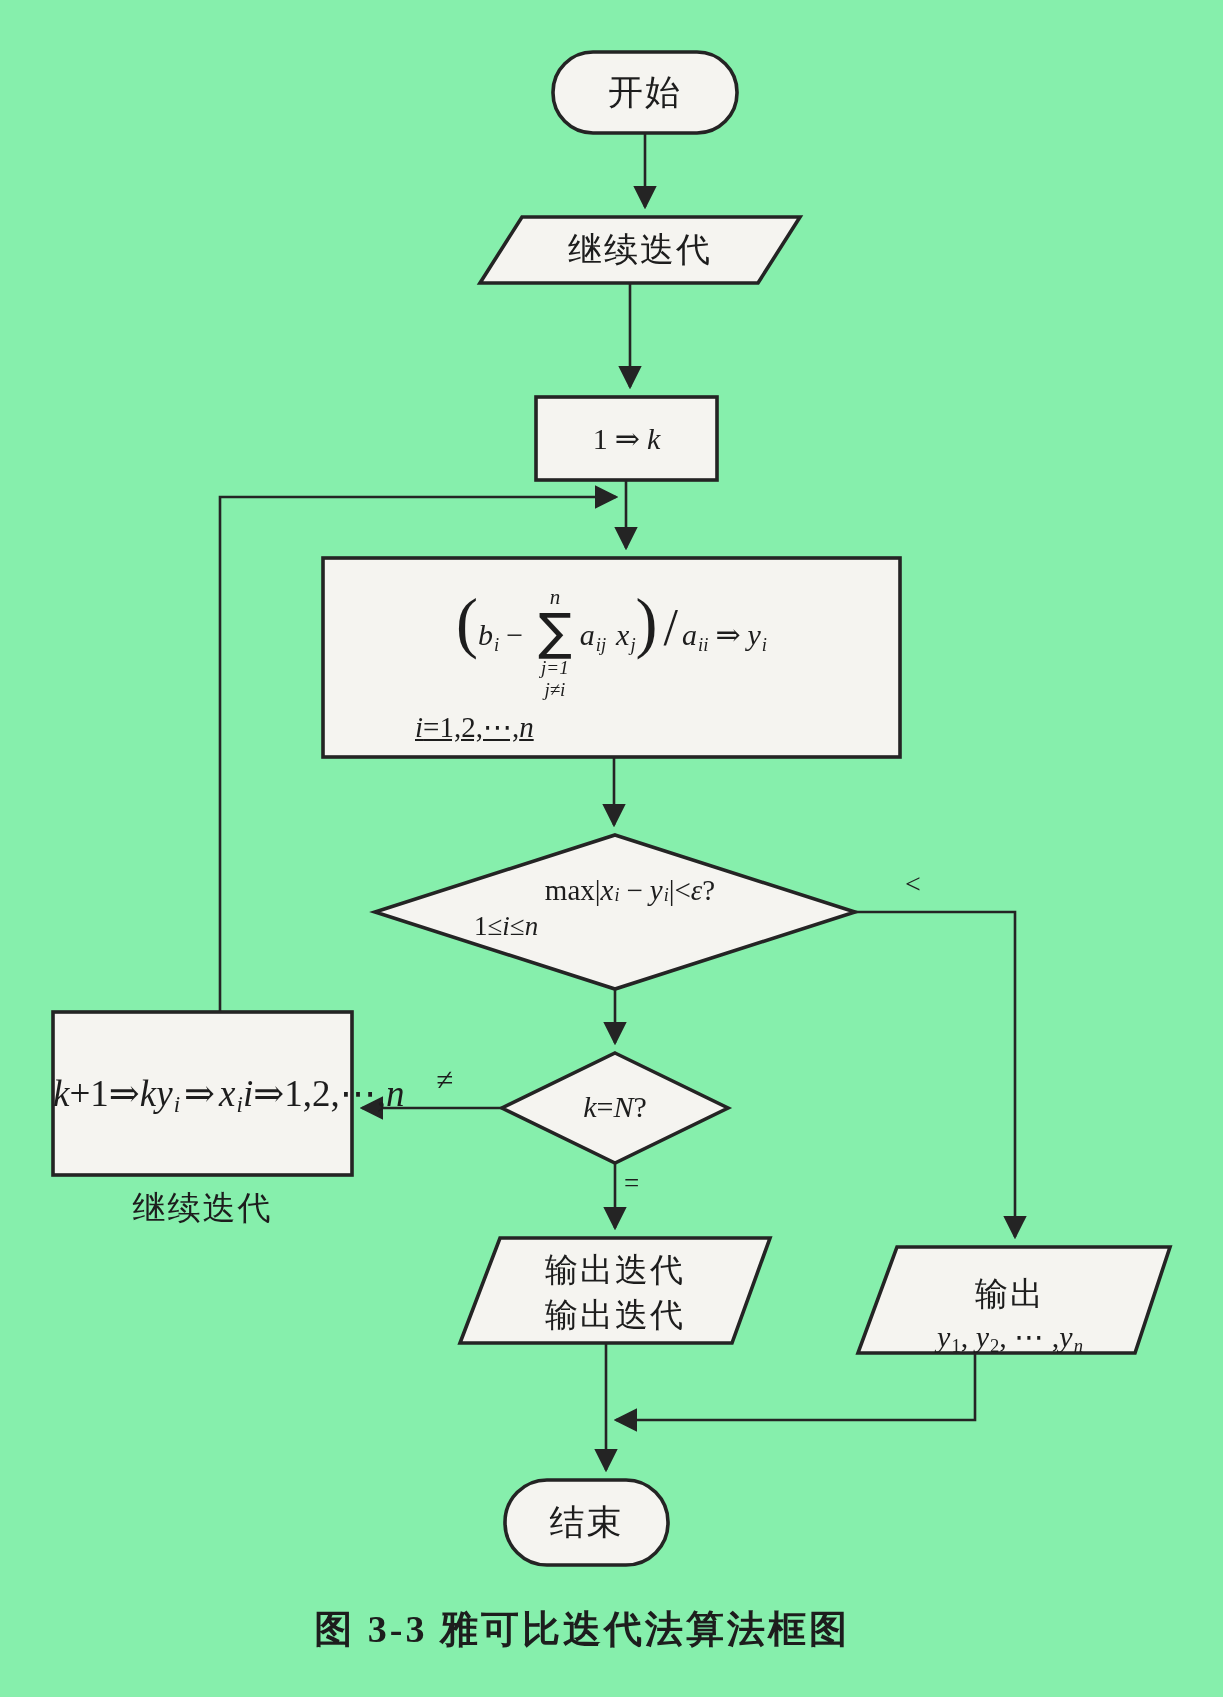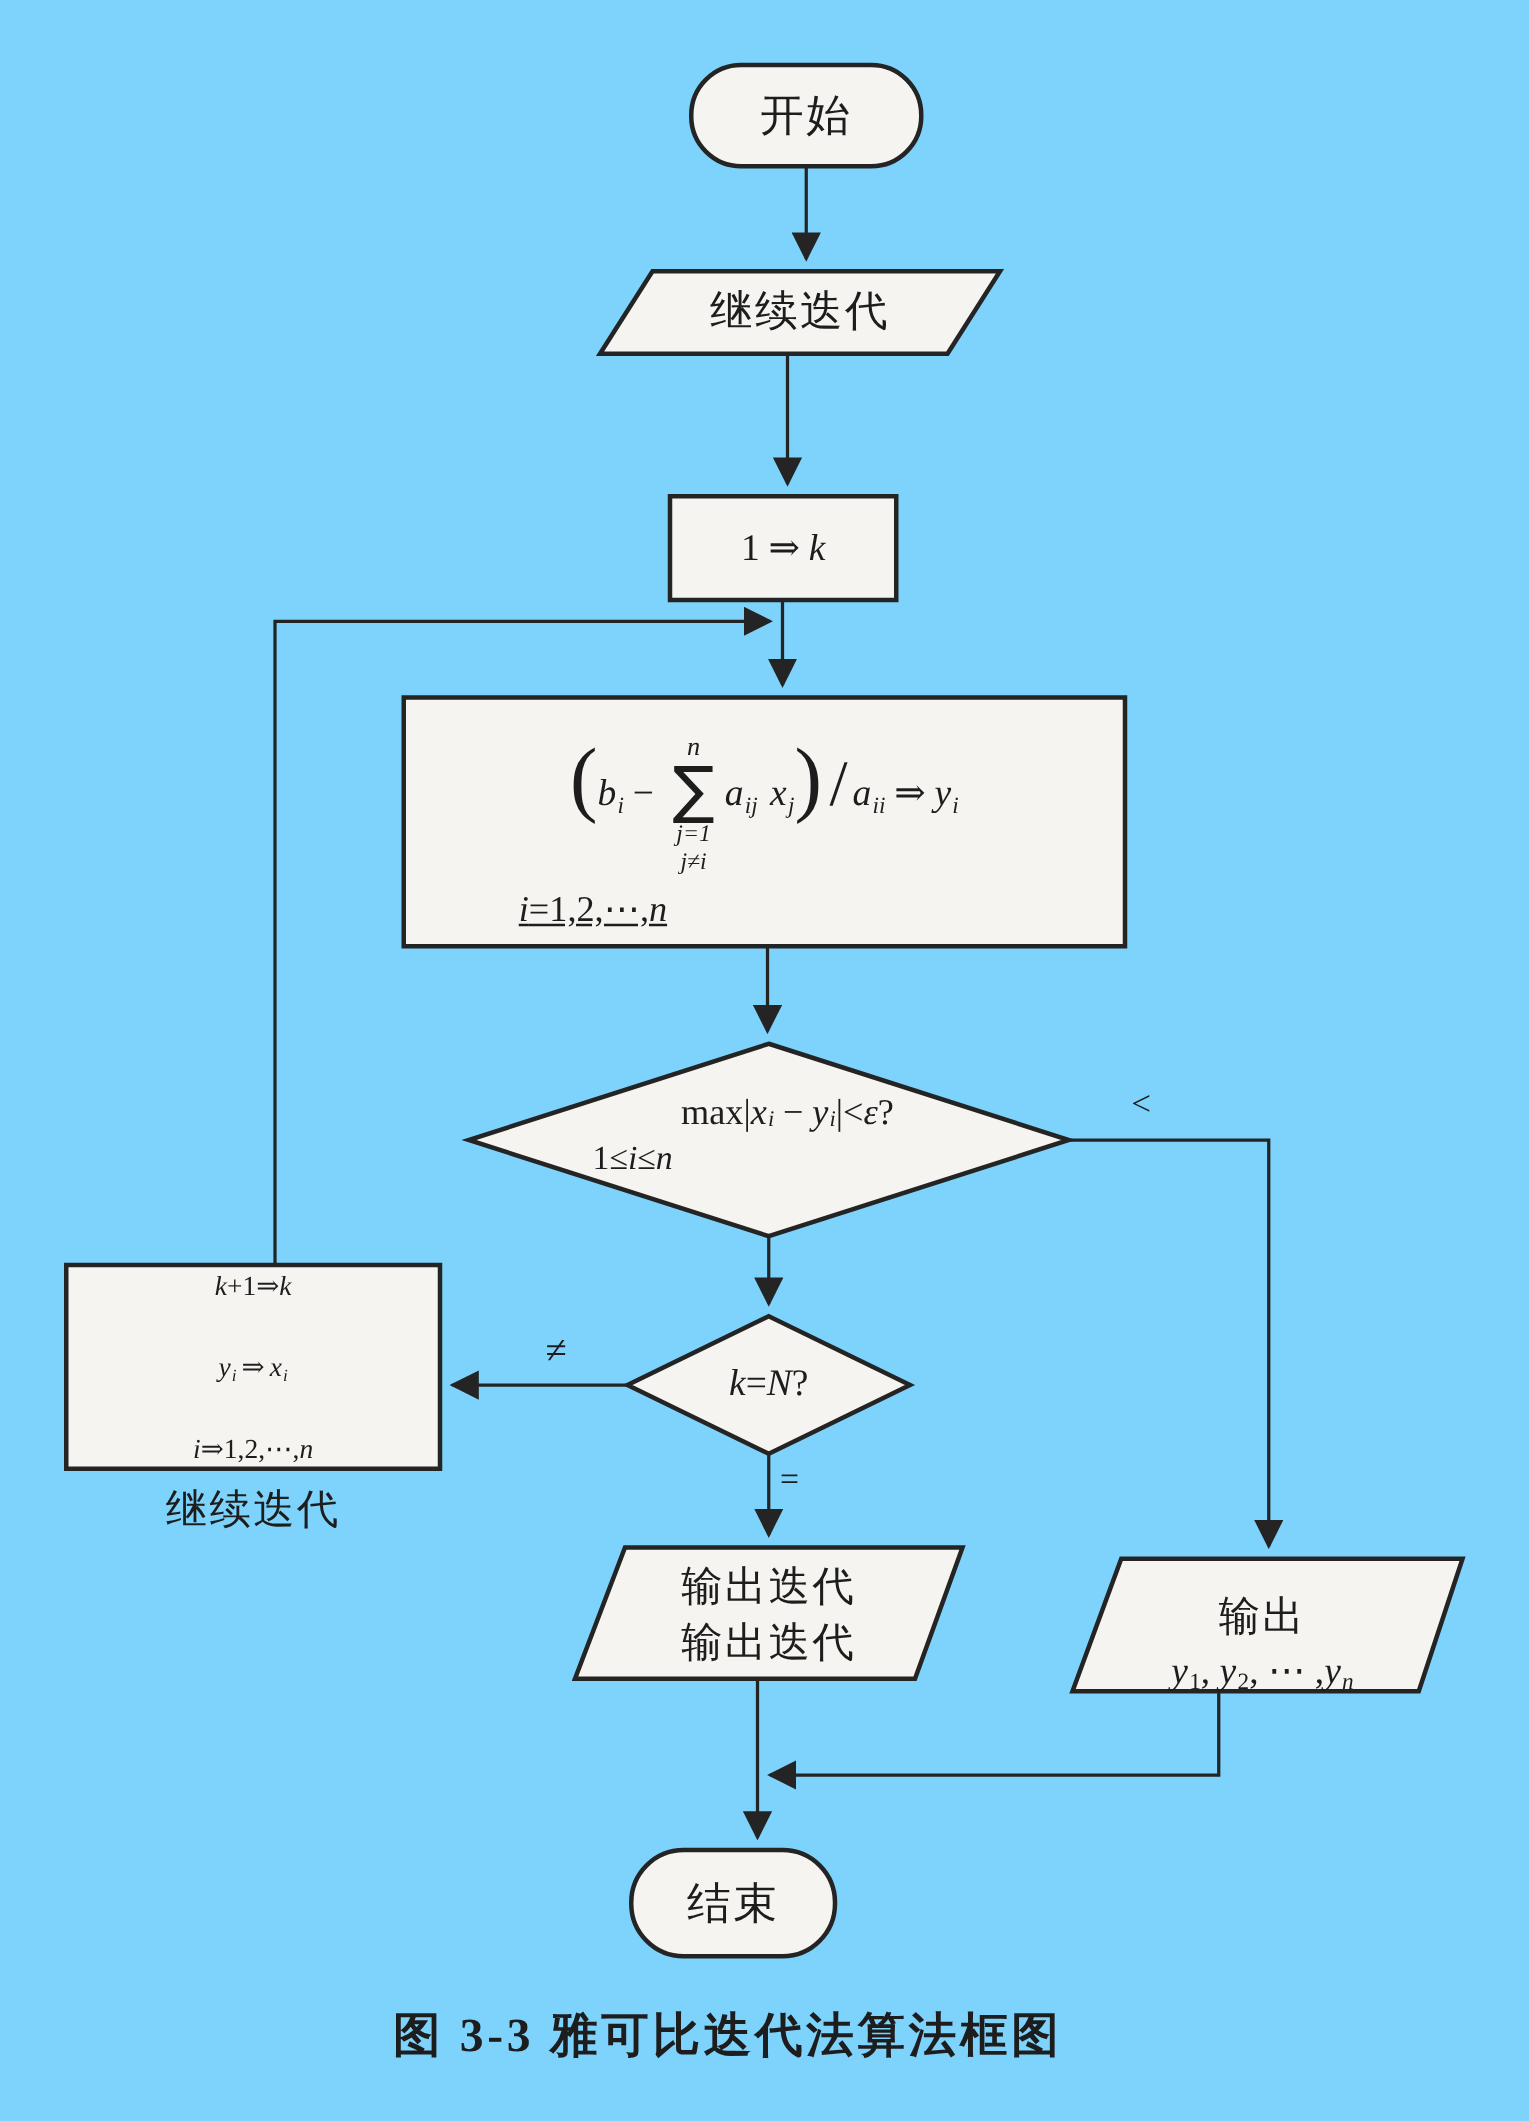--- a/index.html
+++ b/index.html
@@ -1,18 +1,18 @@
 <!DOCTYPE html>
 <html><head>
 <meta charset="utf-8">
 <style>
   html,body{margin:0;padding:0;background:#e9e8e4;}
   .page{
     position:relative;width:1223px;height:1697px;margin:0 auto;
-    background:#7dd3fc;overflow:hidden;
+    background:#86efac;overflow:hidden;
     font-family:"Liberation Serif","DejaVu Serif","DejaVu Sans",serif;
     color:#1d1d1d;
   }
   svg.wires{position:absolute;left:0;top:0;z-index:1;}
   svg.wires .shape{fill:#f5f4f0;stroke:#242424;stroke-width:3.6px;}
   svg.wires .edge{fill:none;stroke:#242424;stroke-width:2.6px;}
   .txt{position:absolute;z-index:2;line-height:1.25;}
   .center{display:flex;align-items:center;justify-content:center;text-align:center;}
   .cjk{font-family:"Liberation Serif","DejaVu Serif",serif;letter-spacing:2px;}
   .mi{font-style:italic;}
@@ -132,21 +132,21 @@
     <span class="up">1≤</span><span class="mi">i</span><span class="up">≤</span><span class="mi">n</span>
   </div>
 
   <div class="txt center" style="left:502px;top:1086px;width:226px;height:42px;font-size:30px;">
     <span class="mi">k</span>
       <span class="up">=</span>
       <span class="mi">N</span>
       <span class="up">?</span>
   </div>
 
-  <div class="txt" style="left:53px;top:1012px;width:299px;height:163px;display:flex;flex-direction:column;align-items:center;justify-content:space-between;font-size:22px;line-height:1.5;">
+  <div class="txt" style="left:53px;top:1012px;width:299px;height:163px;display:flex;align-items:center;justify-content:flex-start;font-size:37px;line-height:1.5;">
     <div>
       <span class="mi">k</span><span class="up">+1⇒</span><span class="mi">k</span>
     </div>
     <div>
       <span class="mi">y</span><span class="sub">i</span><span class="mo" style="margin:0 4px;">⇒</span><span class="mi">x</span><span class="sub">i</span>
     </div>
     <div>
       <span class="mi">i</span><span class="up">⇒1,2,⋯,</span><span class="mi">n</span>
     </div>
   </div>

